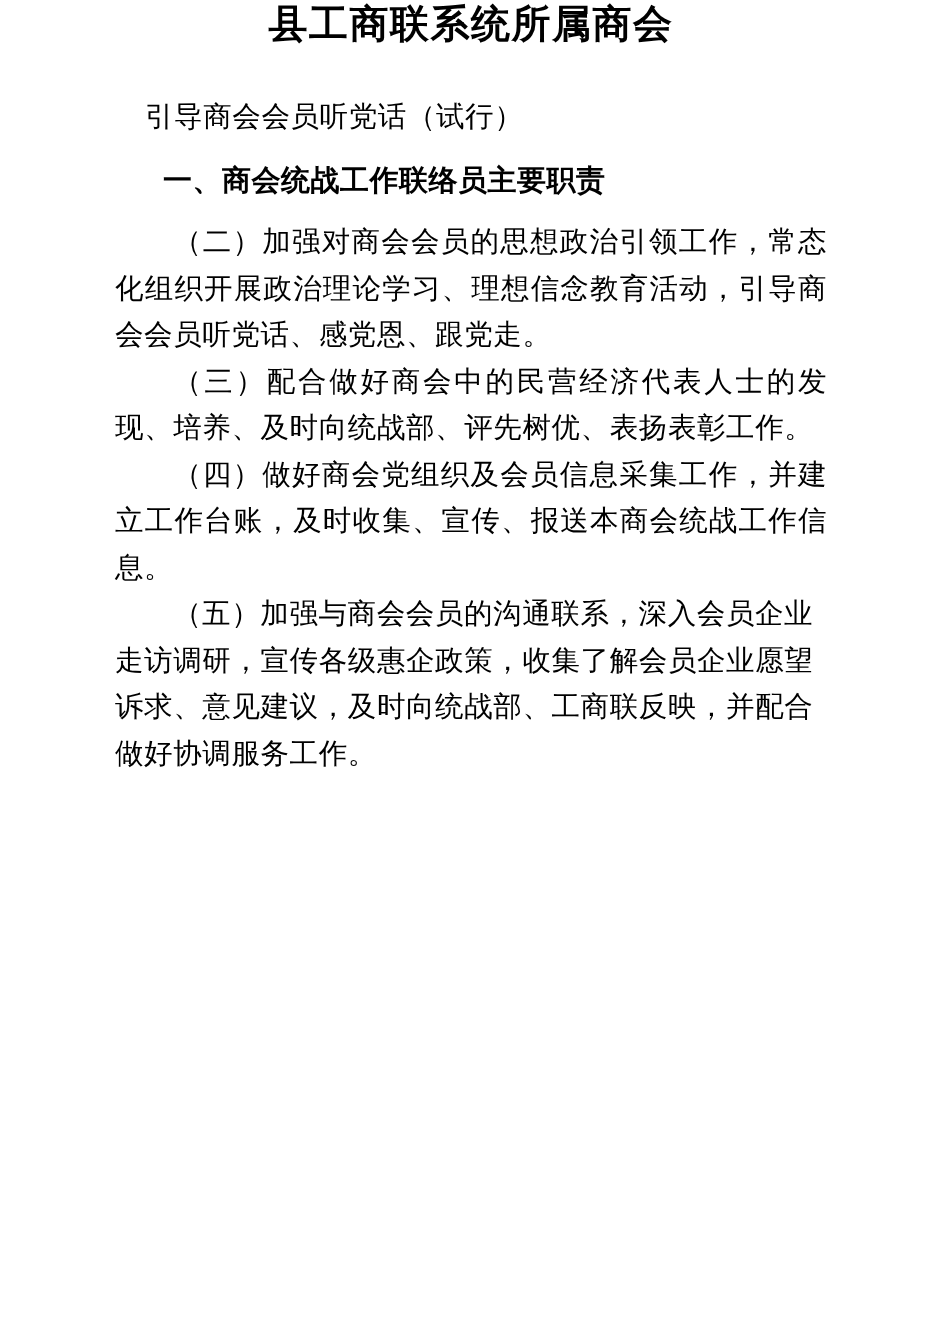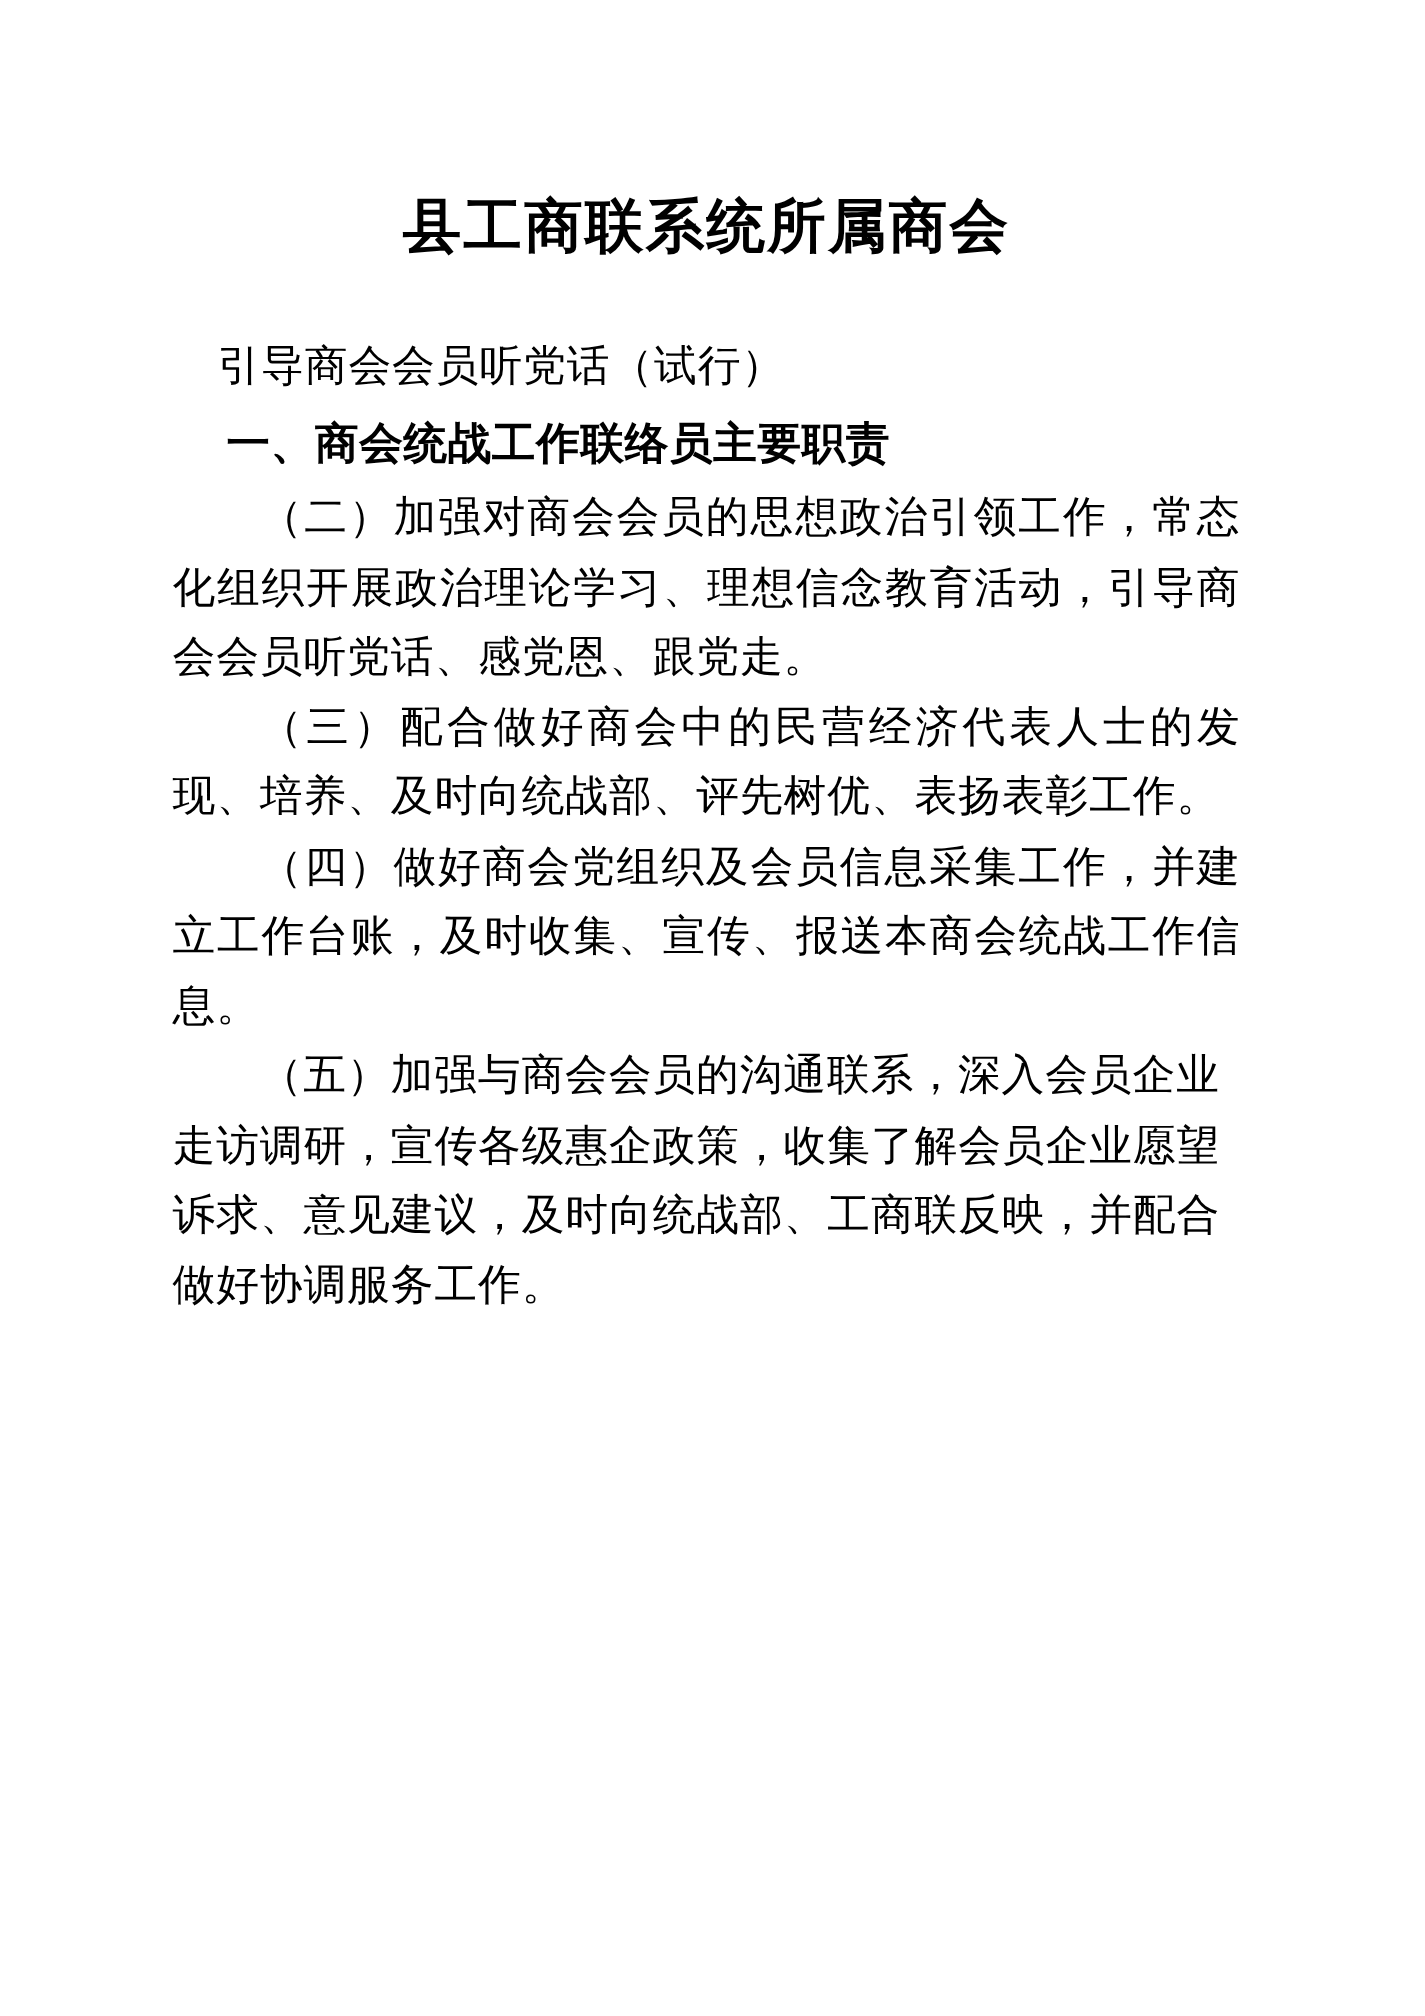--- a/index.html
+++ b/index.html
@@ -26,21 +26,20 @@
   
   .doc-title {
     font-family: "Liberation Serif", "DejaVu Serif", serif;
     font-weight: bold;
     font-size: 39px;
     line-height: 48px;
     letter-spacing: 1.5px;
     text-align: center;
     color: #000000;
     margin: 0;
-    padding-top: 128px;
     white-space: nowrap;
   }
 
   
   .body-block {
     padding-top: 46px;
   }
   p.para {
     font-family: "Liberation Serif", "DejaVu Serif", serif;
     font-size: 28.5px;
@@ -65,21 +64,21 @@
     text-align-last: left;
   }
 
   
   h2.section-heading {
     font-family: "Liberation Sans", "DejaVu Sans", sans-serif;
     font-weight: bold;
     font-size: 29px;
     line-height: 46.5px;
     color: #000000;
-    margin: 4px;
+    margin: 16px;
     text-indent: 32px;
     letter-spacing: 0.5px;
     text-align: left;
     white-space: nowrap;
   }
 </style>
 </head>
 <body>
 
 <div class="page">

